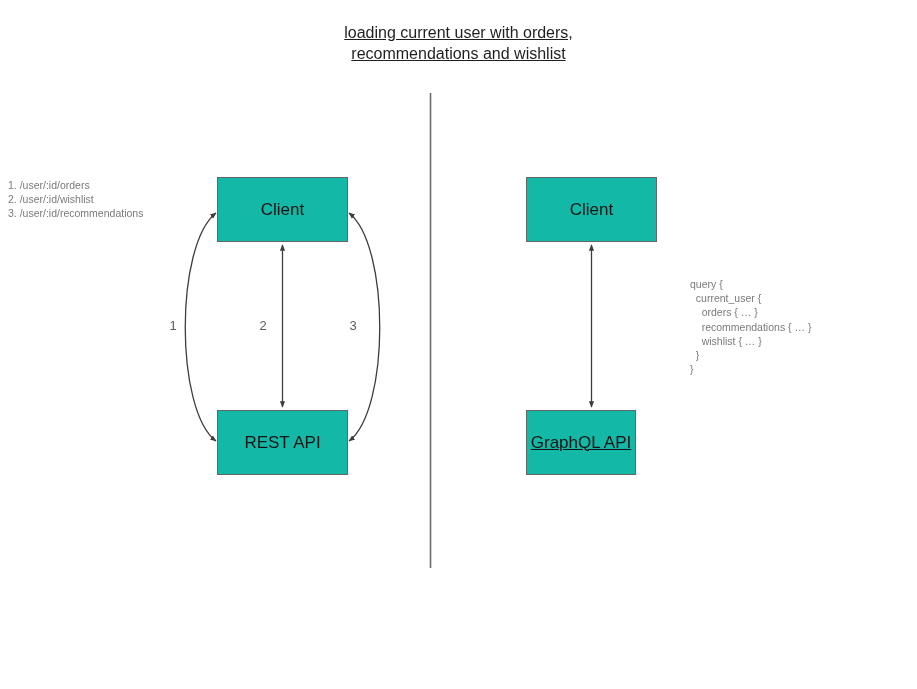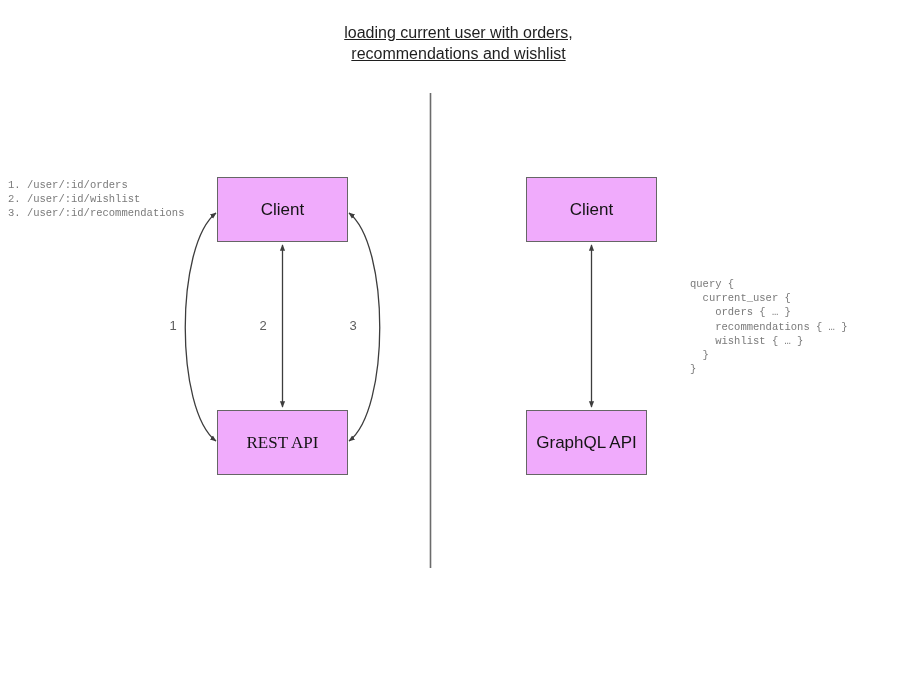--- a/index.html
+++ b/index.html
@@ -30,49 +30,49 @@
     font-size: 16px;
     line-height: 21px;
     color: #1f1f1f;
     font-family: "Liberation Sans", sans-serif;
     white-space: pre-line;
     text-decoration: underline;
   }
   .node-box {
     position: absolute;
     box-sizing: border-box;
-    background: #f0abfc;
+    background: #14b8a6;
     border: 1px solid #666666;
     display: flex;
     align-items: center;
     justify-content: center;
     font-size: 17px;
     color: #141414;
     font-family: "Liberation Sans", sans-serif;
   }
   #rest-client-box   { left: 217px; top: 177px; width: 131px; height: 65px; }
-  #rest-api-box      { left: 217px; top: 410px; width: 131px; height: 65px; font-family: Liberation Serif, serif; }
+  #rest-api-box      { left: 217px; top: 410px; width: 131px; height: 65px; }
   #graphql-client-box{ left: 526px; top: 177px; width: 131px; height: 65px; }
-  #graphql-api-box   { left: 526px; top: 410px; width: 121px; height: 65px; }
+  #graphql-api-box   { left: 526px; top: 410px; width: 110px; height: 65px; text-decoration: underline; }
 
   .edge-label {
     position: absolute;
     font-size: 13px;
     color: #5d5d5d;
     font-family: "Liberation Sans", sans-serif;
     text-align: center;
     width: 20px;
   }
   #edge-label-1 { left: 163px; top: 318px; }
   #edge-label-2 { left: 253px; top: 318px; }
   #edge-label-3 { left: 343px; top: 318px; }
 
   .code-block {
     position: absolute;
-    font-family: Liberation Mono, monospace;
+    font-family: Liberation Sans, sans-serif;
     font-size: 10.5px;
     line-height: 14.2px;
     color: #7a7a7a;
     white-space: pre;
   }
   #rest-endpoints { left: 8px; top: 178px; }
   #graphql-query  { left: 690px; top: 277px; }
 </style>
 </head>
 <body>

